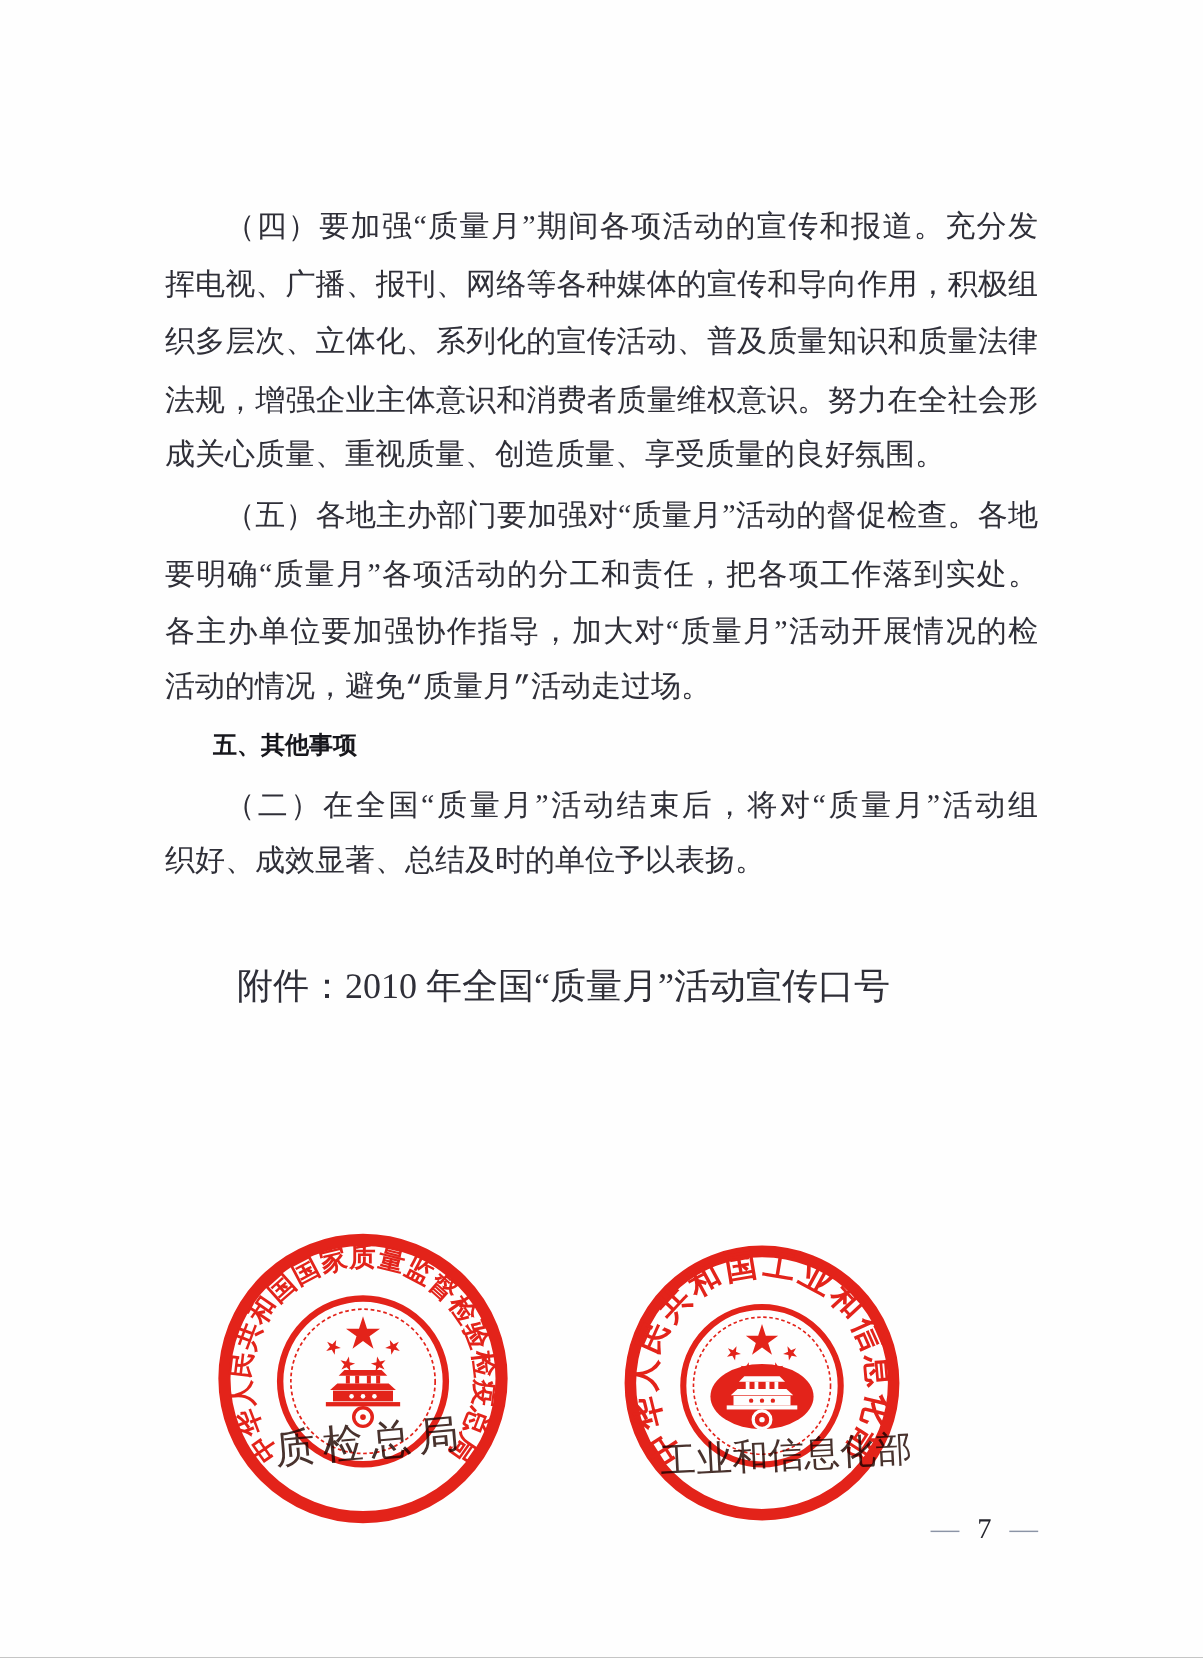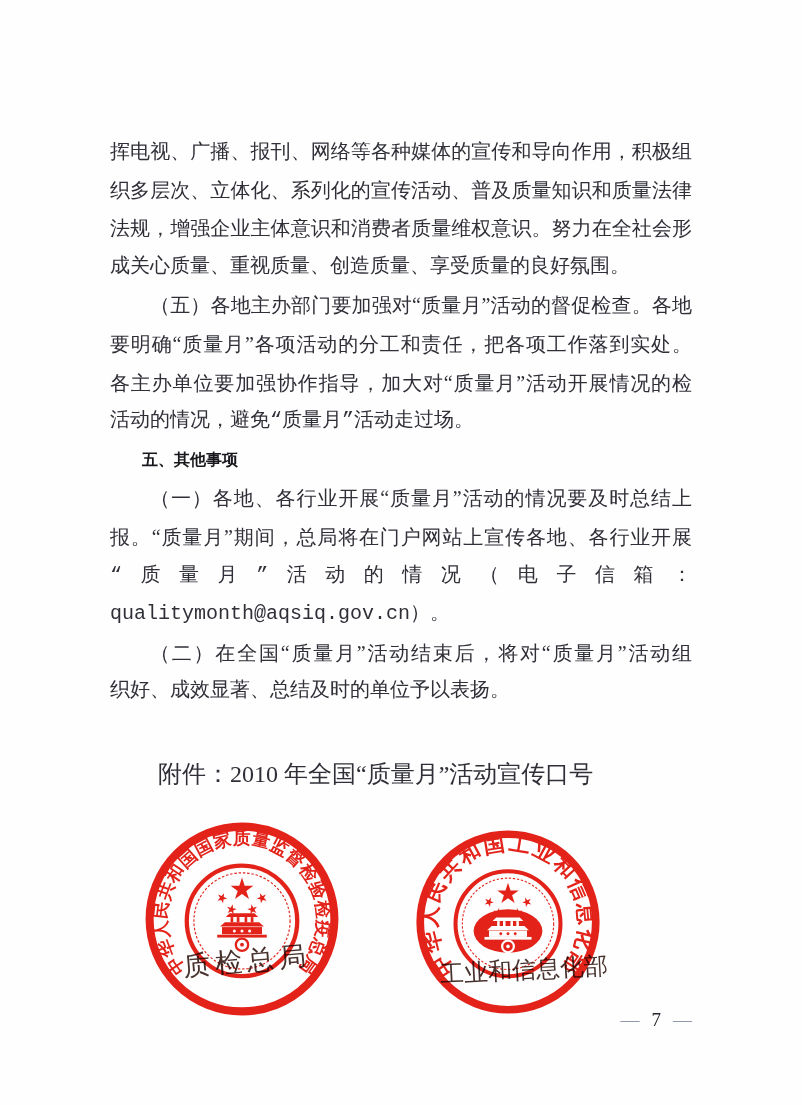--- a/index.html
+++ b/index.html
@@ -80,37 +80,33 @@
   .pn-dash{color:var(--pn-dash,#8b94a6);}
   .pn-num{color:#26262e;padding:0 12px;}
 </style>
 </head>
 <body>
 
 <div class="page">
 
   <div class="doc-body">
       <div class="para">
+        <div class="line first">（四）要加强“质量月”期间各项活动的宣传和报道。充分发</div>
         <div class="line">挥电视、广播、报刊、网络等各种媒体的宣传和导向作用，积极组</div>
         <div class="line">织多层次、立体化、系列化的宣传活动、普及质量知识和质量法律</div>
         <div class="line">法规，增强企业主体意识和消费者质量维权意识。努力在全社会形</div>
         <div class="line last">成关心质量、重视质量、创造质量、享受质量的良好氛围。</div>
       </div>
       <div class="para">
         <div class="line first">（五）各地主办部门要加强对“质量月”活动的督促检查。各地</div>
         <div class="line">要明确“质量月”各项活动的分工和责任，把各项工作落到实处。</div>
         <div class="line">各主办单位要加强协作指导，加大对“质量月”活动开展情况的检</div>
         <div class="line last">活动的情况，避免“质量月”活动走过场。</div>
       </div>
       <div class="heading-line">五、其他事项</div>
-      <div class="para">
-        <div class="line first">（一）各地、各行业开展“质量月”活动的情况要及时总结上</div>
-        <div class="line">报。“质量月”期间，总局将在门户网站上宣传各地、各行业开展</div>
-        <div class="line last">“质量月”活动的情况（电子信箱：qualitymonth@aqsiq.gov.cn）。</div>
-      </div>
       <div class="para">
         <div class="line first">（二）在全国“质量月”活动结束后，将对“质量月”活动组</div>
         <div class="line last">织好、成效显著、总结及时的单位予以表扬。</div>
       </div>
       <div class="attachment-line">附件：2010 年全国“质量月”活动宣传口号</div>
     </div>
 
   <div class="seal" id="seal-1">
     <svg viewBox="0 0 210 210">
       <defs>

